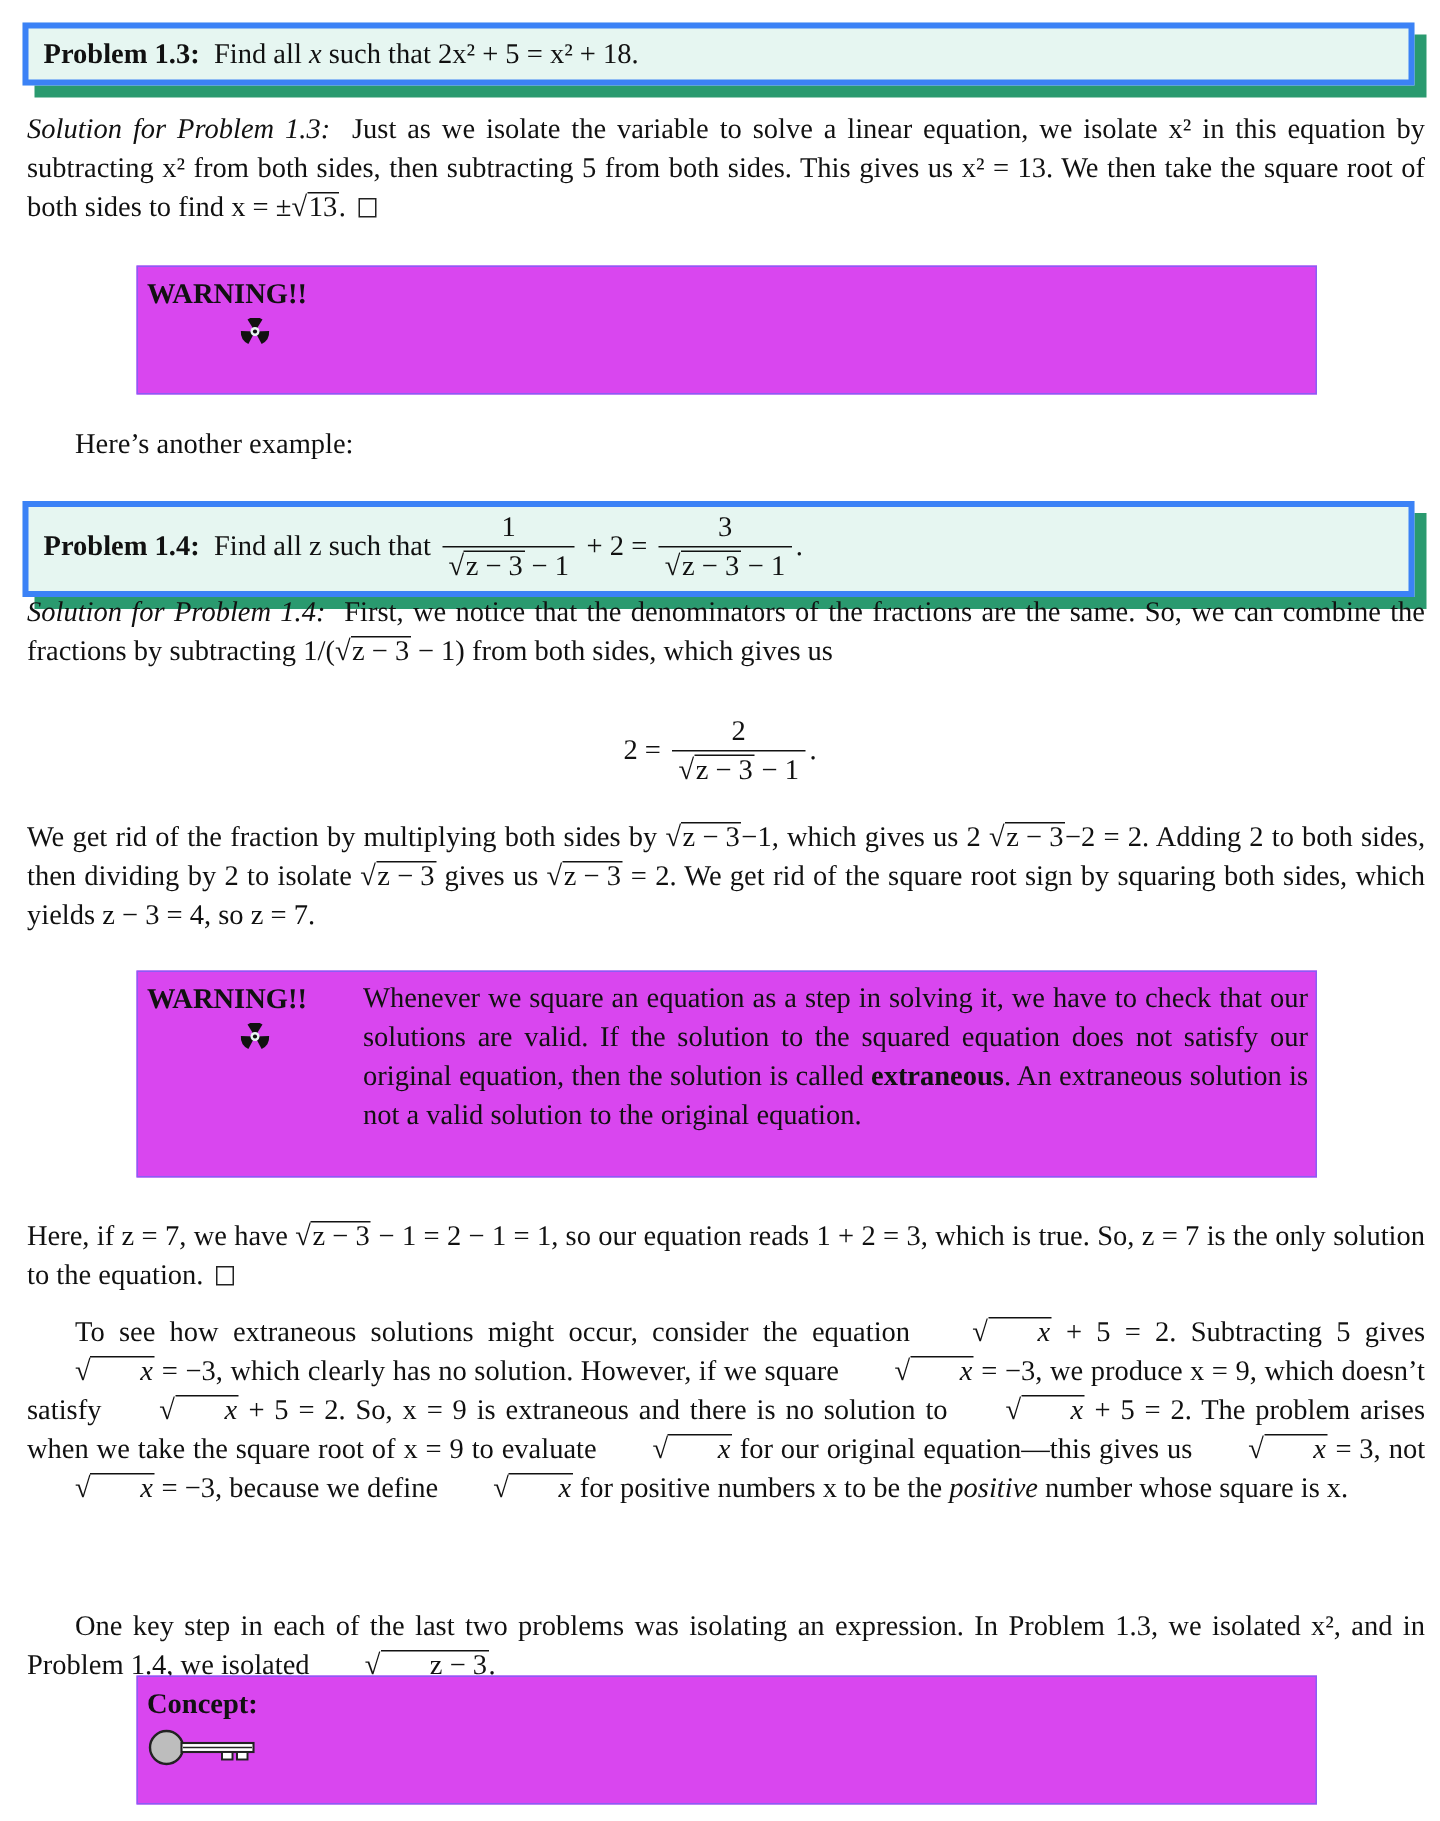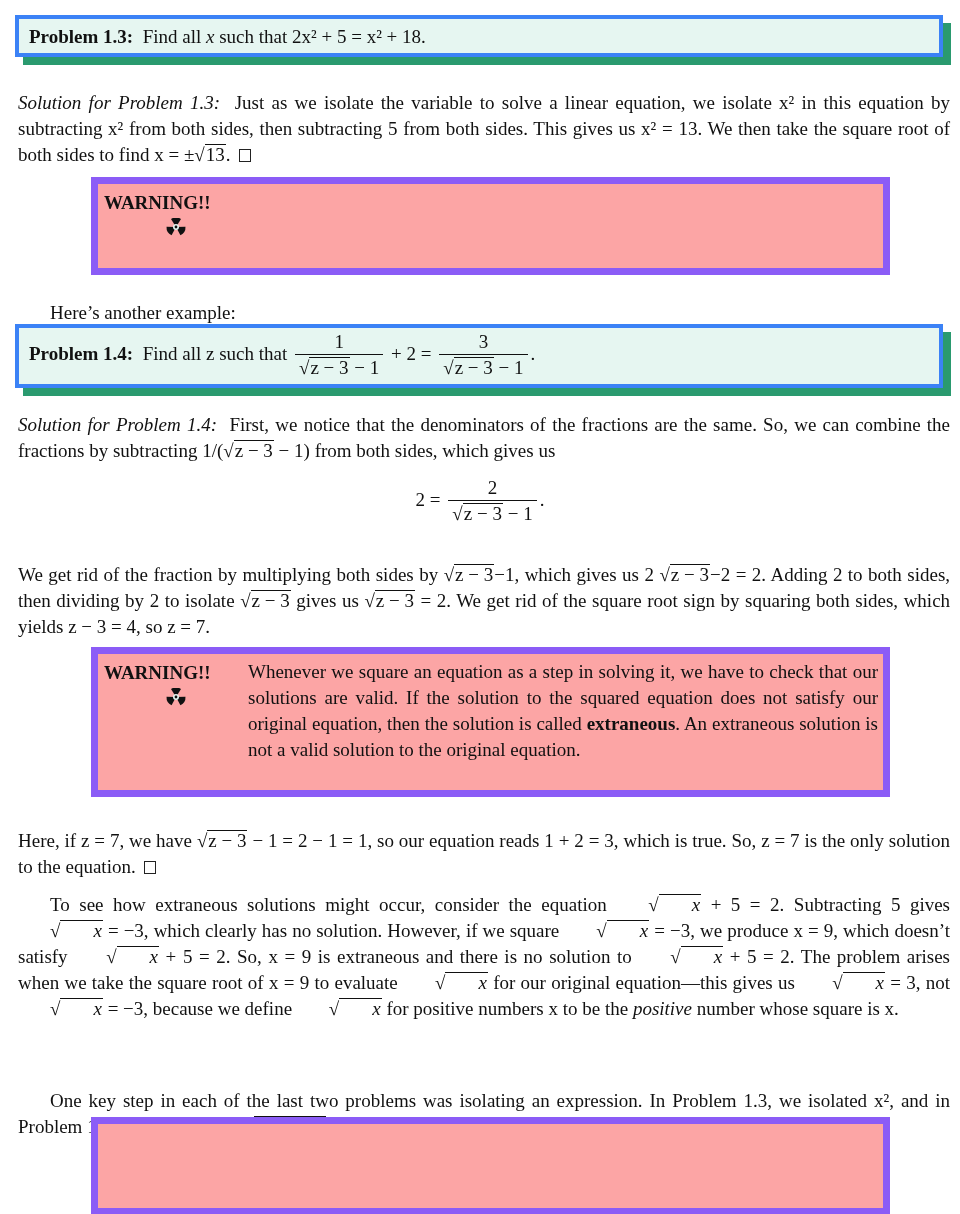--- a/index.html
+++ b/index.html
@@ -15,26 +15,26 @@
     .qed { display: inline-block; width: 10px; height: 11px; border: 1px solid #222; vertical-align: -1px; margin-left: 4px; }
 
     .problem-box {
       position: absolute; left: 15px; width: 920px;
       background: #e6f6f1; border: 4px solid #3b82f6;
       box-shadow: 8px 8px 0 #2a9a6f;
     }
     .problem-box .inner { padding: 5px 10px; font-size: 19px; }
     .problem-box b { font-weight: bold; }
 
-    .para { position: absolute; left: 18px; width: 932px; text-align: justify; margin-top: 16px; }
+    .para { position: absolute; left: 18px; width: 932px; text-align: justify; }
     .indent { text-indent: 32px; }
 
     .callout {
       position: absolute; left: 91px; width: 785px;
-      background: #fca5a5; border: 7px solid #8b5cf6;
+      background: #d946ef; border: 1px solid #8b5cf6;
       display: flex;
     }
     .callout .label-col { width: 150px; padding: 6px 0 0 6px; text-align: center; box-sizing: border-box; }
     .callout .label-col .lbl { font-weight: bold; display: block; text-align: left; }
     .callout .text-col { flex: 1; padding: 5px 5px 5px 0; text-align: justify; }
     .concept .label-col { width: 114px; }
 
     .frac { display: inline-flex; flex-direction: column; vertical-align: middle; align-items: center; margin: 0 3px; }
     .frac .num { border-bottom: 1.3px solid #111; padding: 0 4px; line-height: 24px; text-align: center; width: 100%; box-sizing: border-box; }
     .frac .den { line-height: 26px; padding: 0 4px; text-align: center; }
@@ -71,21 +71,21 @@
       <path d="M10 9 L5 1 A9 9 0 0 1 15 1 Z" fill="#111" transform="rotate(120 10 9)"></path>
       <path d="M10 9 L5 1 A9 9 0 0 1 15 1 Z" fill="#111" transform="rotate(240 10 9)"></path>
       <circle cx="10" cy="9" r="3" fill="#e6f6f1"></circle>
       <circle cx="10" cy="9" r="1.4" fill="#111"></circle>
     </svg>
   </div>
 </div>
 
 <div class="para indent" style="top:284px;">Here’s another example:</div>
 
-<div class="problem-box" style="top:324px; height:56px;">
+<div class="problem-box" style="top:334px; height:56px;">
   <div class="inner" style="padding-top:2px;">
     <b>Problem 1.4:</b>&nbsp;
     <span>Find all z such that</span>
     <span class="frac">
       <span class="num">1</span>
       <span class="den"><span class="sqrt"><span class="rad">√</span><span class="under">z − 3</span></span><span> − 1</span></span>
     </span>
     <span>+ 2 =</span>
     <span class="frac">
       <span class="num">3</span>
@@ -167,13 +167,23 @@
   <i>positive</i>
   <span>number whose square is x.</span>
 </div>
 
 <div class="para indent" style="top:1072px;">
   <span>One key step in each of the last two problems was isolating an expression. In Problem 1.3, we isolated x², and in Problem 1.4, we isolated</span>
   <span class="sqrt"><span class="rad">√</span><span class="under">z − 3</span></span><span>.</span>
 </div>
 
 <div class="callout concept" style="top:1117px; height:84px;">
+  <div class="label-col">
+    <span class="lbl">Concept:</span>
+    <svg width="74" height="26" viewBox="0 0 74 26" style="display:block; margin-top:2px;">
+      <circle cx="13" cy="13" r="11" fill="#bdbdbd" stroke="#222" stroke-width="1.6"></circle>
+      <rect x="23" y="10" width="48" height="6" fill="#fff" stroke="#222" stroke-width="1.4"></rect>
+      <line x1="24" y1="13" x2="70" y2="13" stroke="#222" stroke-width="1"></line>
+      <rect x="50" y="16" width="7" height="5" fill="#fff" stroke="#222" stroke-width="1.3"></rect>
+      <rect x="60" y="16" width="7" height="5" fill="#fff" stroke="#222" stroke-width="1.3"></rect>
+    </svg>
+  </div>
 </div>
 
 </body></html>

